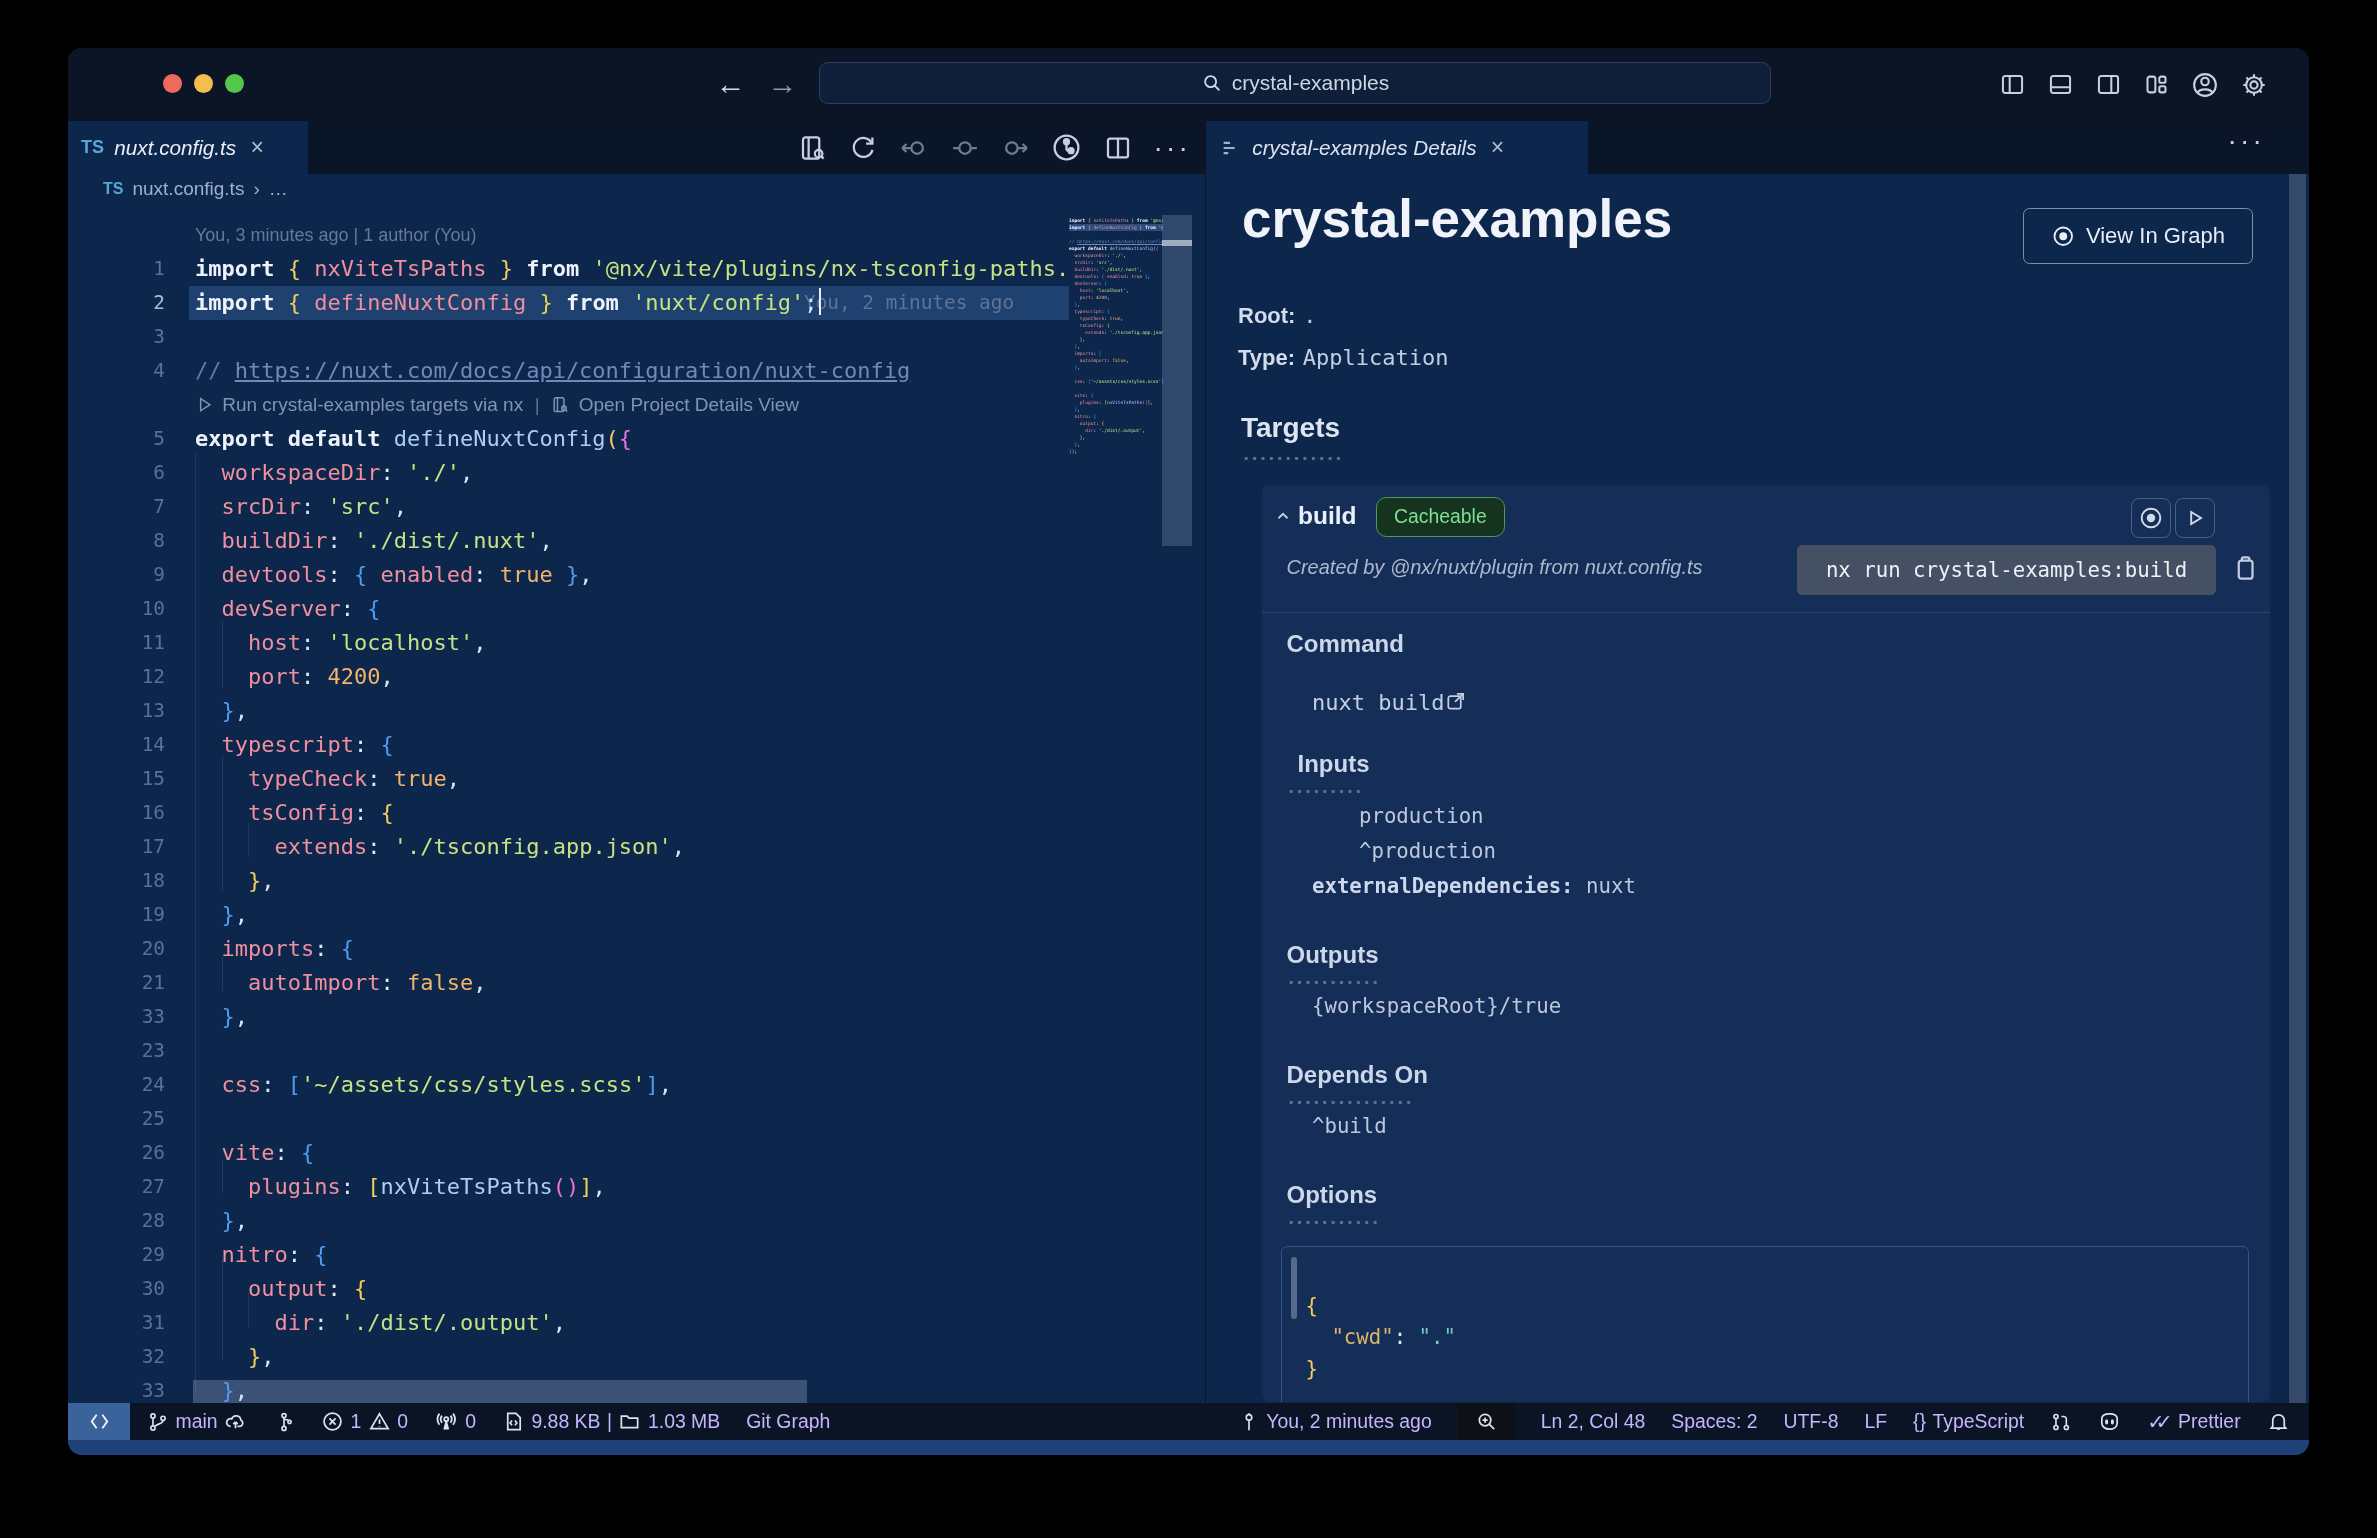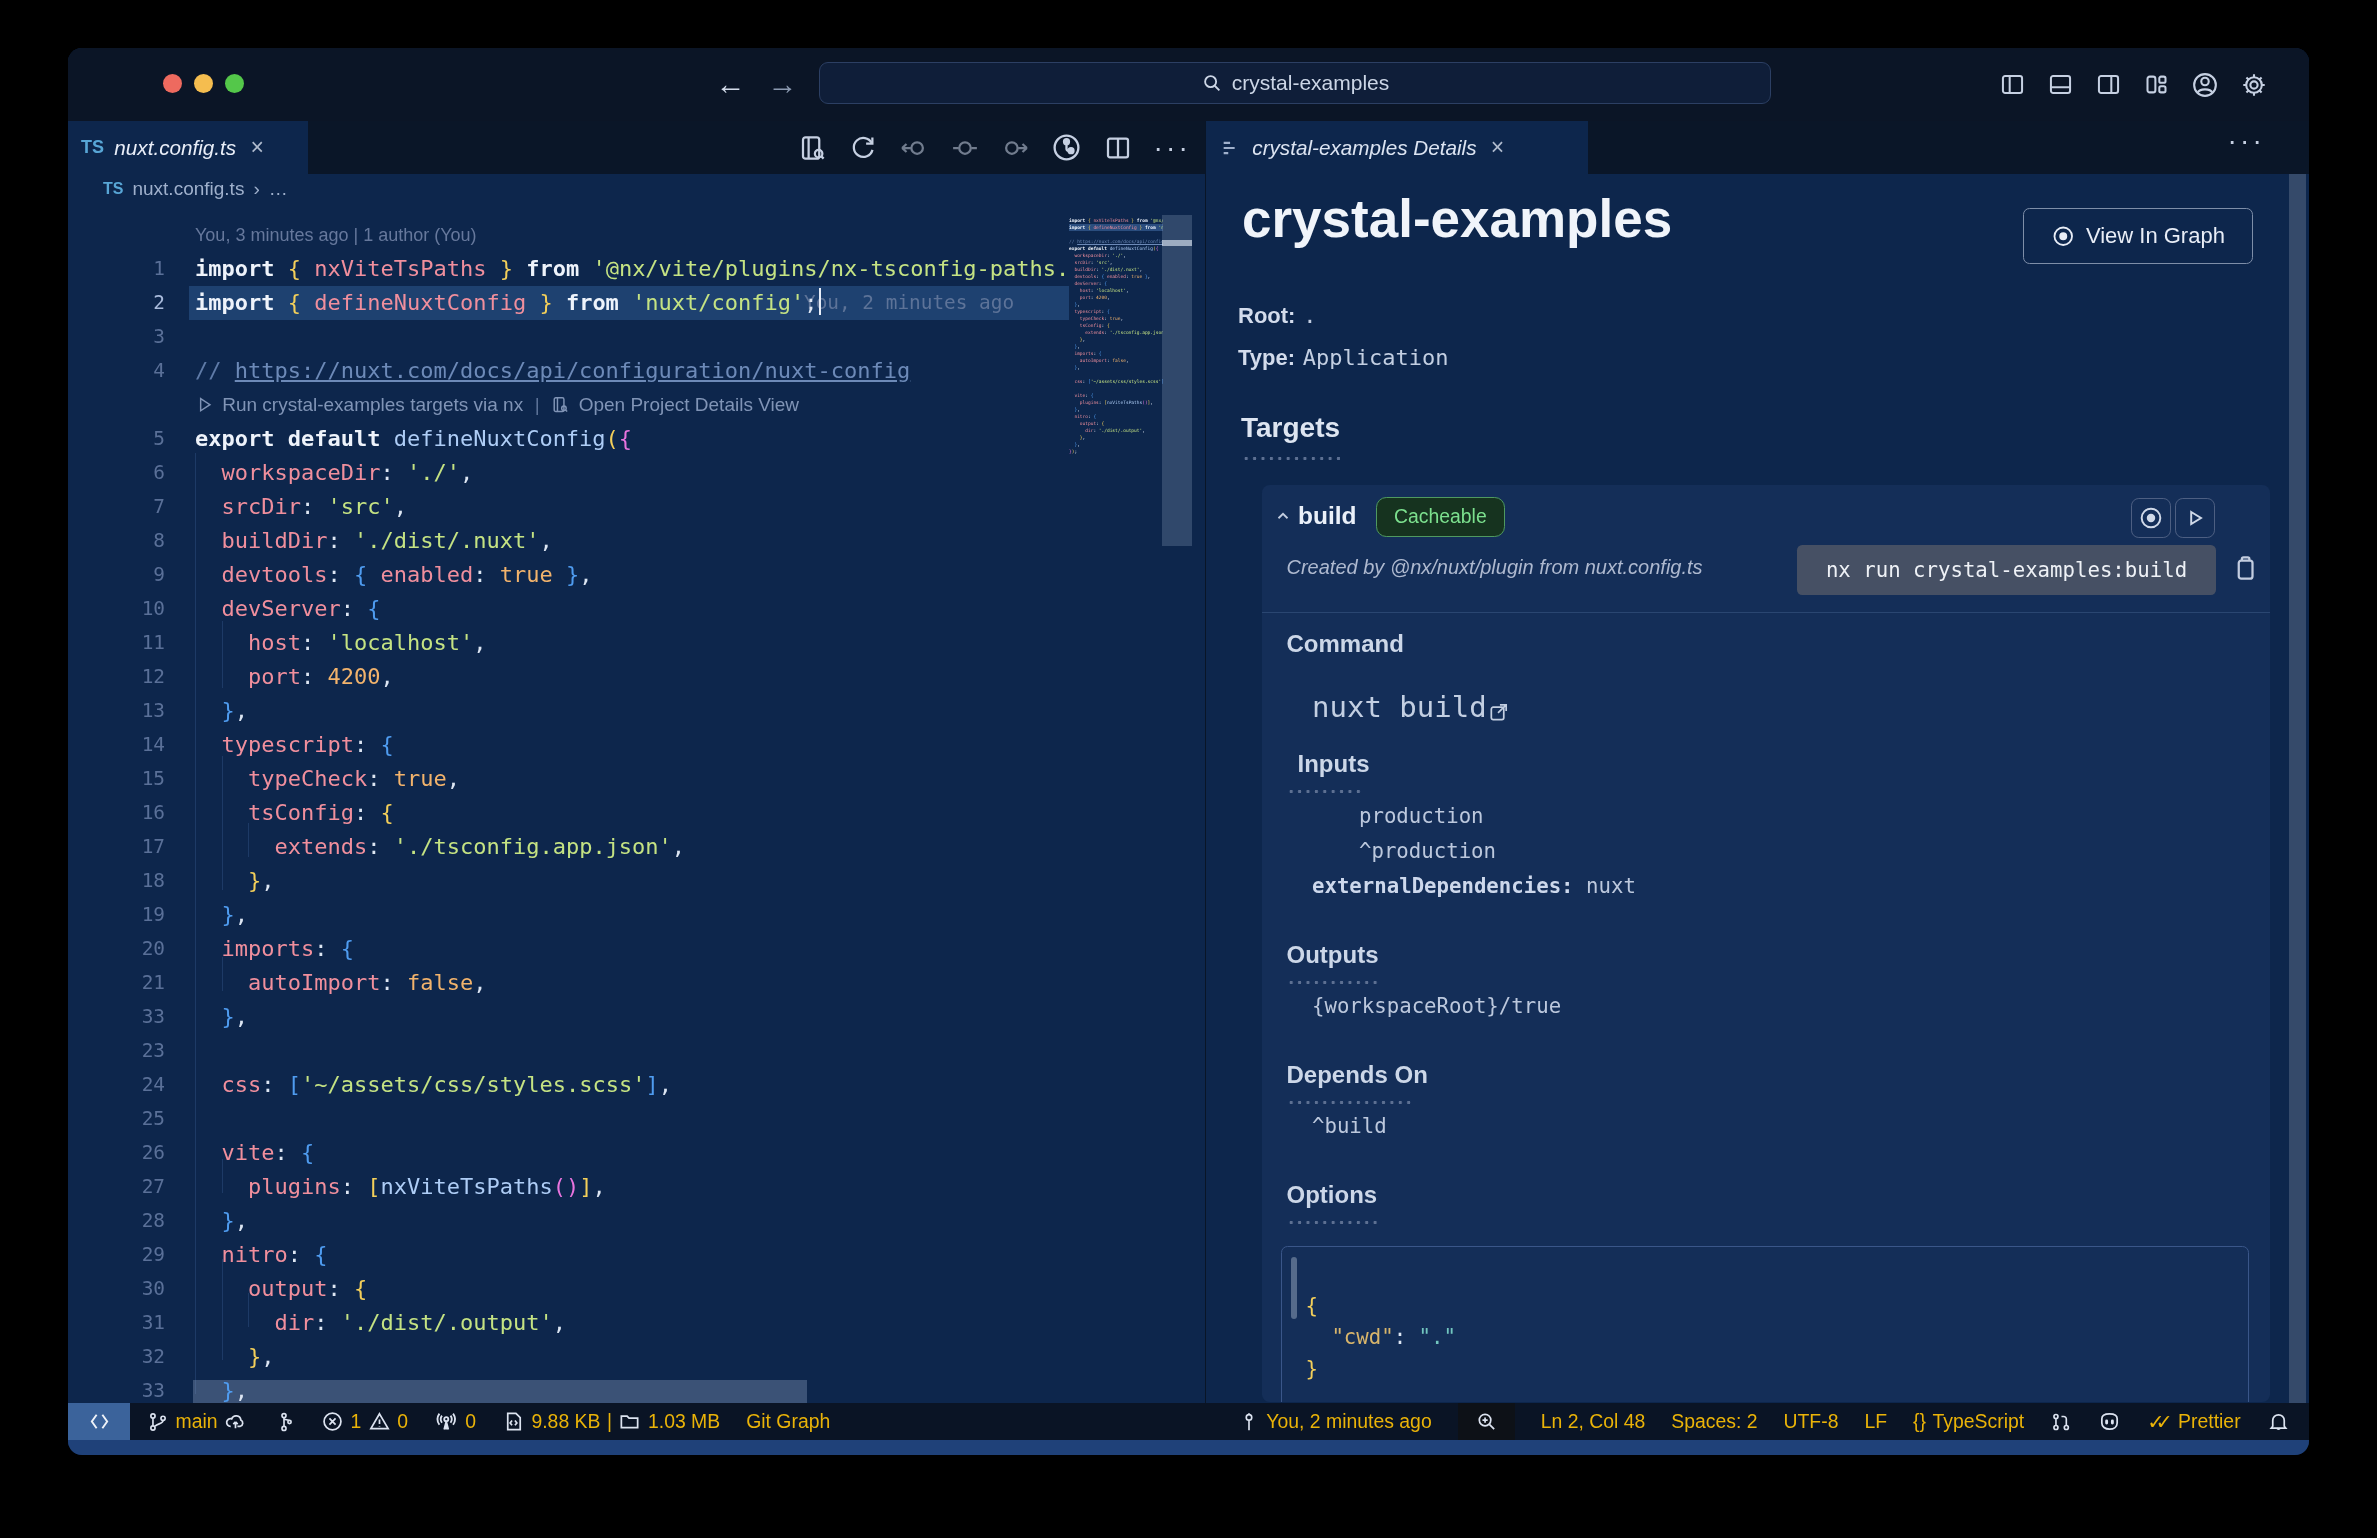--- a/index.html
+++ b/index.html
@@ -73,31 +73,31 @@
   .btn-eye{left:869px;} .btn-play{left:913px;}
   .created{position:absolute;left:24.5px;top:71px;font-size:20px;font-style:italic;color:#aeb9cf;}
   .chip{position:absolute;left:535px;top:60px;width:419px;height:50px;background:#465064;border-radius:5.2px;display:flex;align-items:center;justify-content:center;font-family:"DejaVu Sans Mono",monospace;font-size:20.7px;color:#eef1f6;white-space:nowrap;}
   .copybtn{position:absolute;left:968px;top:68px;}
   .carddiv{position:absolute;left:0;top:127px;right:0;height:1.3px;background:#2a4671;}
   .sh{position:absolute;left:24.5px;font-size:24px;font-weight:700;color:#ccd7e8;}
   .h-command{top:145px;} .h-inputs{top:265px;margin-left:11px;} .h-outputs{top:456px;} .h-depends{top:576px;} .h-options{top:696px;}
   .dots-inputs{left:24.5px;top:304px;width:76px;} .dots-outputs{left:24.5px;top:495px;width:94px;}
   .dots-depends{left:24.5px;top:615px;width:127px;} .dots-options{left:24.5px;top:735px;width:90px;}
   .monoline{position:absolute;left:50px;font-family:"DejaVu Sans Mono",monospace;font-size:20.7px;color:#bcc8dd;white-space:pre;}
-  .cmdline{top:205px;display:flex;align-items:flex-end;gap:0;color:#c3cfe2;font-size:29px;}
+  .cmdline{top:205px;display:flex;align-items:flex-start;gap:0;color:#c3cfe2;font-size:22px;}
   .mlist{position:absolute;left:50px;font-family:"DejaVu Sans Mono",monospace;font-size:20.7px;color:#bcc8dd;}
   .mlist div{height:35px;line-height:35px;white-space:pre;}
   .list-inputs{top:314px;margin-left:47px;} .list-outputs{top:504px;} .list-depends{top:624px;}
   .extdep{top:384px;height:35px;line-height:35px;}
   .extdep b{color:#cdd8ec;font-weight:700;margin-top:14px;}
   .optbox{position:absolute;left:19.4px;top:761px;width:968px;height:271px;border:1.3px solid #3a5689;border-radius:6.5px;background:#142e58;box-sizing:border-box;}
   .optline{position:absolute;left:23px;font-family:"DejaVu Sans Mono",monospace;font-size:20.7px;white-space:pre;line-height:32px;}
   .pill{position:absolute;left:9px;width:5.8px;border-radius:3.2px;background:rgba(210,220,235,.35);}
   
-  .statusbar{position:absolute;left:0;top:1355px;right:0;height:37px;background:#0a1425;display:flex;align-items:center;color:#eab308;font-size:19.4px;}
+  .statusbar{position:absolute;left:0;top:1355px;right:0;height:37px;background:#0a1425;display:flex;align-items:center;color:#c4b5fd;font-size:19.4px;}
   .remoteseg{width:62px;height:37px;background:#3b639b;display:flex;align-items:center;justify-content:center;}
   .sgroup{display:flex;align-items:center;gap:26px;height:37px;}
   .sgroup.left{margin-left:17px;} .sgroup.right{margin-left:auto;margin-right:19.4px;}
   .sit{display:flex;align-items:center;gap:6.5px;white-space:nowrap;}
   .zoomseg{background:#0d1117;height:37px;padding:0 17px;display:flex;align-items:center;}
   .dblcheck{letter-spacing:-9px;margin-right:7.8px;font-size:20.7px;}
   .footer{position:absolute;left:0;top:1392px;right:0;height:15px;background:#1f4179;}
   svg{flex:none;}
 </style>
 </head>

